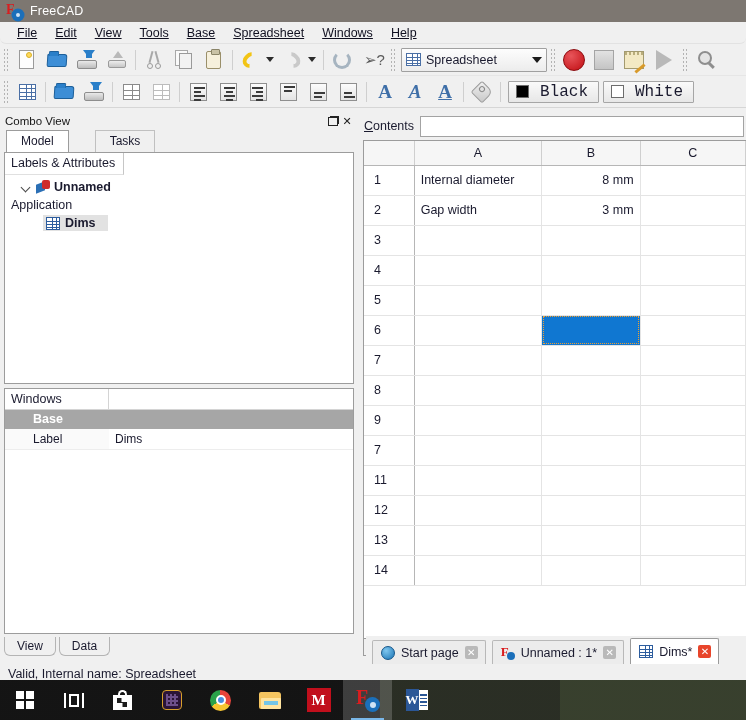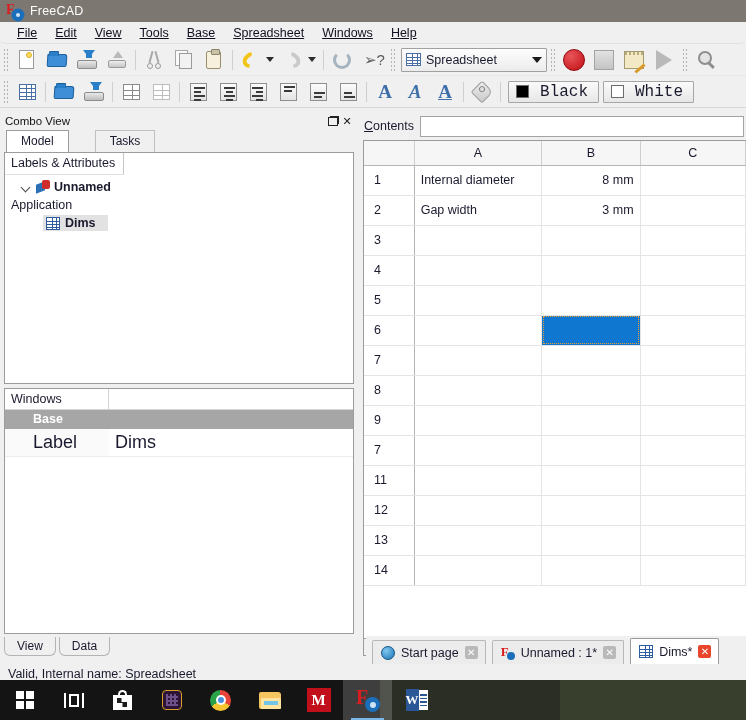--- a/index.html
+++ b/index.html
@@ -208,21 +208,21 @@
 
   .prop-pane{
     margin:4px 4px 0; background:#ffffff; border:1px solid #9c9c9c;
     flex:1; display:flex; flex-direction:column; overflow:hidden;
   }
   .prop-hdr{display:flex;font-size:12.5px;border-bottom:1px solid #d4d4d4;}
   .prop-hdr div{padding:3px 6px;}
   .prop-hdr .c1{width:104px;border-right:1px solid #d4d4d4;}
   .prop-hdr .c2{flex:1;}
   .prop-group{background:#a6a6a6;color:#fff;font-weight:bold;font-size:12.5px;padding:2px 6px 3px 28px;}
-  .prop-row{display:flex;font-size:18px;border-bottom:1px solid #ededed;}
+  .prop-row{display:flex;font-size:12px;border-bottom:1px solid #ededed;}
   .prop-row .c1{width:104px;padding:3px 6px 3px 28px;background:#fafafa;}
   .prop-row .c2{flex:1;padding:3px 6px;}
 
   .vtabs-bottom{display:flex;align-items:flex-end;height:20px;padding-left:4px;margin-top:2px;}
   .btab{
     font-size:12px;padding:2px 12px 2px;background:#f0f0f0;
     border:1px solid #b4b4b4;border-top:none;
     border-radius:0 0 6px 6px; margin-right:3px;
   }
 

